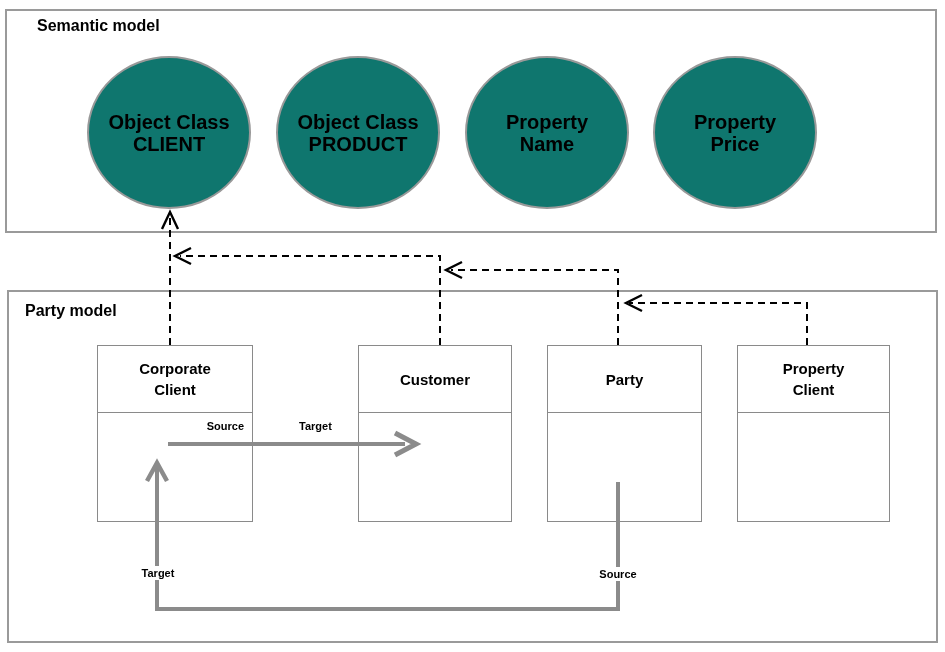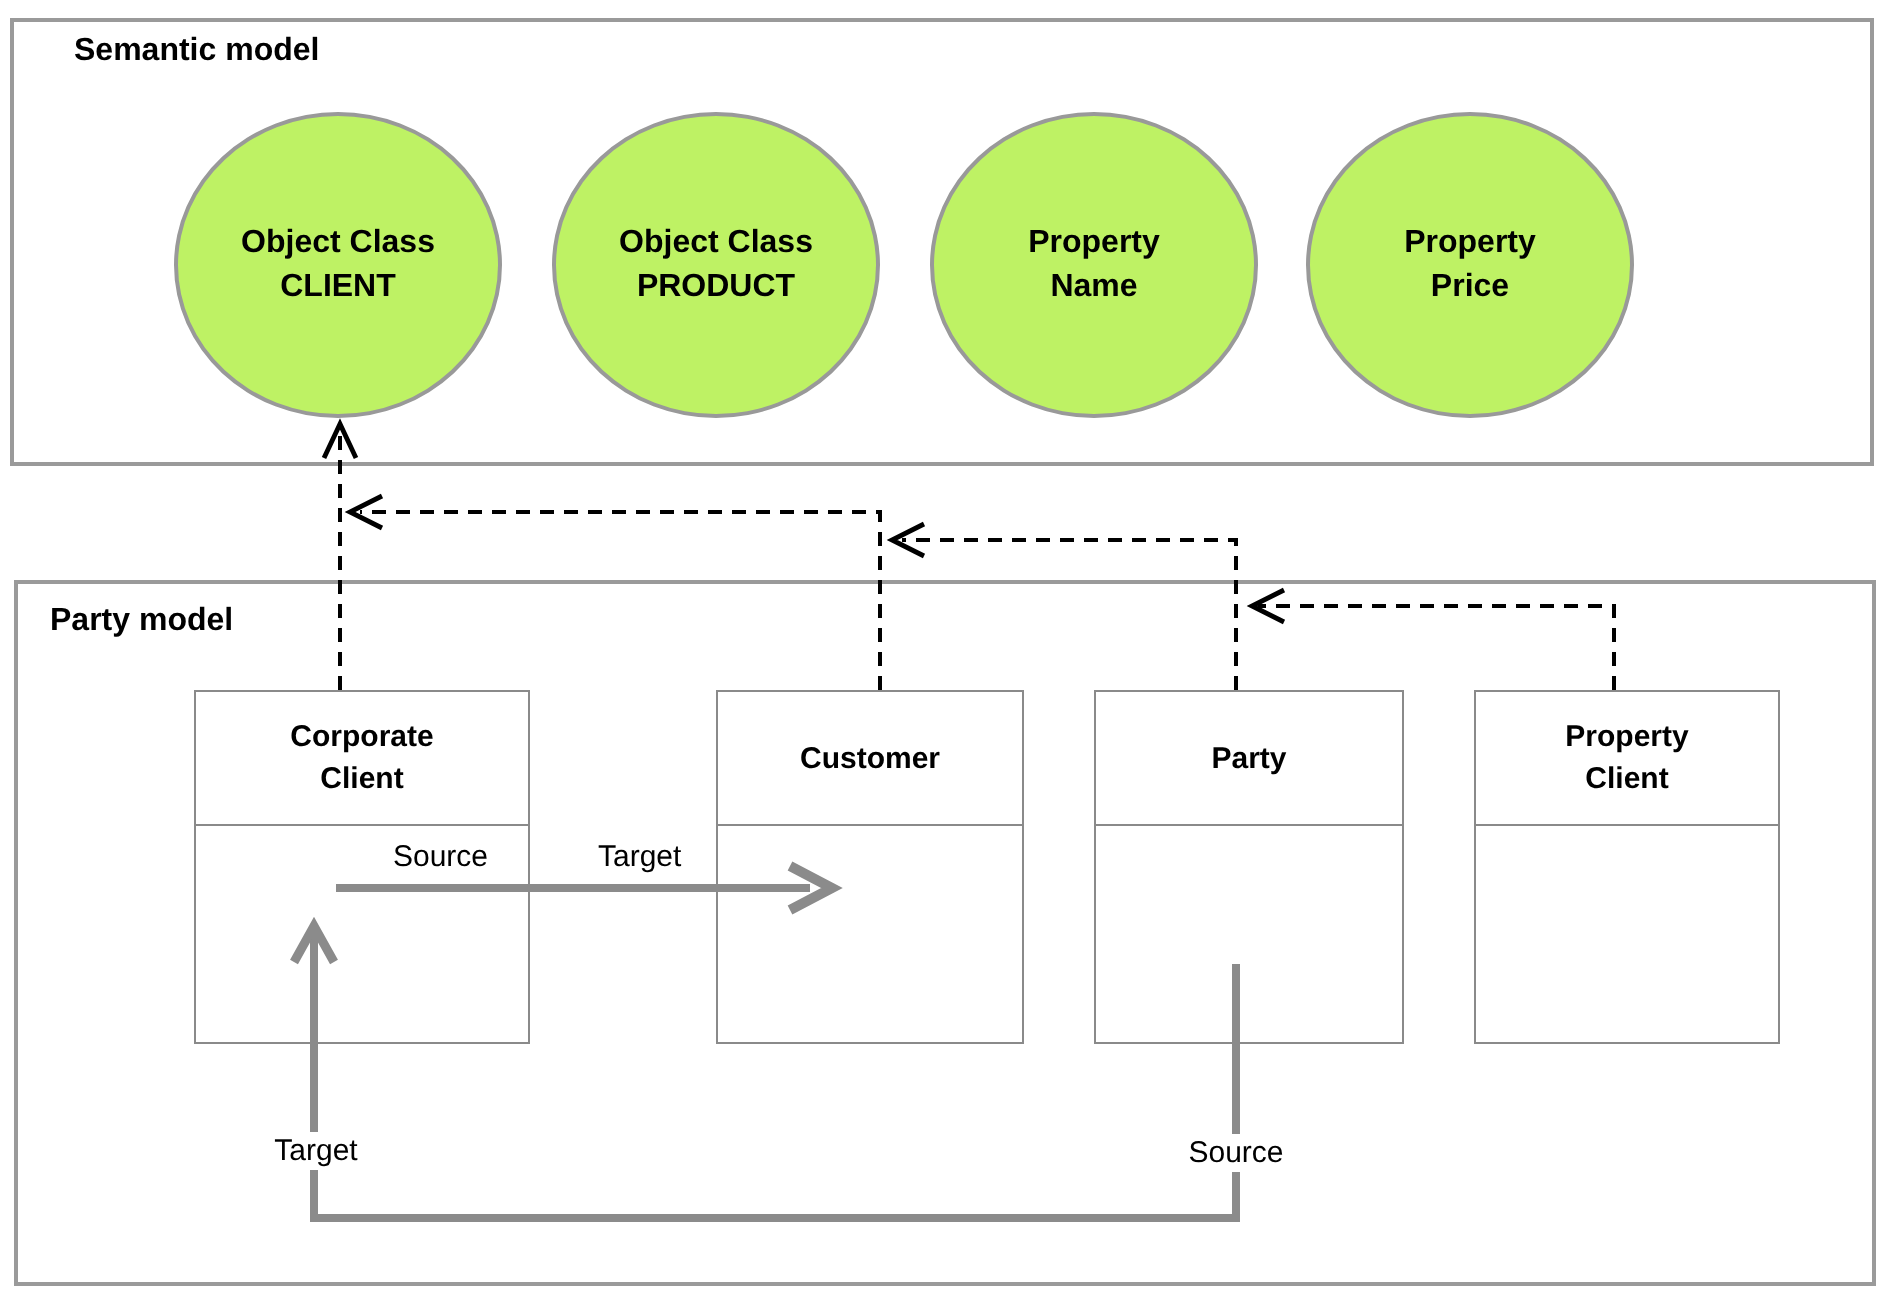--- a/index.html
+++ b/index.html
@@ -24,60 +24,60 @@
     font-size:16px;font-weight:bold;
     white-space:nowrap;
   }
   .panel-semantic .panel-title{left:30px;top:6px;}
   .panel-data .panel-title{left:16px;top:10px;}
   .node{
     position:absolute;
     width:164px;height:153px;
     border:2px solid #999999;
     border-radius:50%;
-    background:#bef264;
+    background:#0f766e;
     box-sizing:border-box;
     display:flex;align-items:center;justify-content:center;
     text-align:center;
-    font-size:16px;font-weight:bold;line-height:22px;
+    font-size:20px;font-weight:bold;line-height:22px;
     white-space:pre-line;
   }
   .node-1{left:87px;top:56px;}
   .node-2{left:276px;top:56px;}
   .node-3{left:465px;top:56px;}
   .node-4{left:653px;top:56px;}
   .entity{
     position:absolute;
     top:345px;height:177px;
     border:1px solid #8a8a8a;
     background:#fff;
     box-sizing:border-box;
     display:flex;flex-direction:column;
   }
-  .entity-1{left:97px;width:168px;justify-content:space-between;}
+  .entity-1{left:97px;width:156px;justify-content:space-between;}
   .entity-2{left:358px;width:154px;}
   .entity-3{left:547px;width:155px;}
   .entity-4{left:737px;width:153px;}
   .entity-header{
     height:66px;
     border-bottom:1px solid #8a8a8a;
     display:flex;align-items:center;justify-content:center;
     text-align:center;
     font-size:15px;font-weight:bold;line-height:21px;
     white-space:pre-line;
   }
   .entity-body{flex:1;}
   .arrow-layer{
     position:absolute;left:0;top:0;width:945px;height:652px;
     pointer-events:none;
     z-index:5;
   }
   .flow-label{
     position:absolute;
-    font-size:15px;font-weight:normal;
+    font-size:11px;font-weight:bold;
     z-index:6;
     white-space:nowrap;
   }
   .lbl-source-top{left:178px;top:420px;width:66px;text-align:right;}
   .lbl-target-top{left:299px;top:420px;width:60px;text-align:left;}
   .lbl-target-bottom{left:125px;top:566px;width:66px;text-align:center;background:#fff;padding:1px 0;}
   .lbl-source-bottom{left:583px;top:567px;width:70px;text-align:center;background:#fff;padding:1px 0;}
 </style>
 </head>
 <body>

